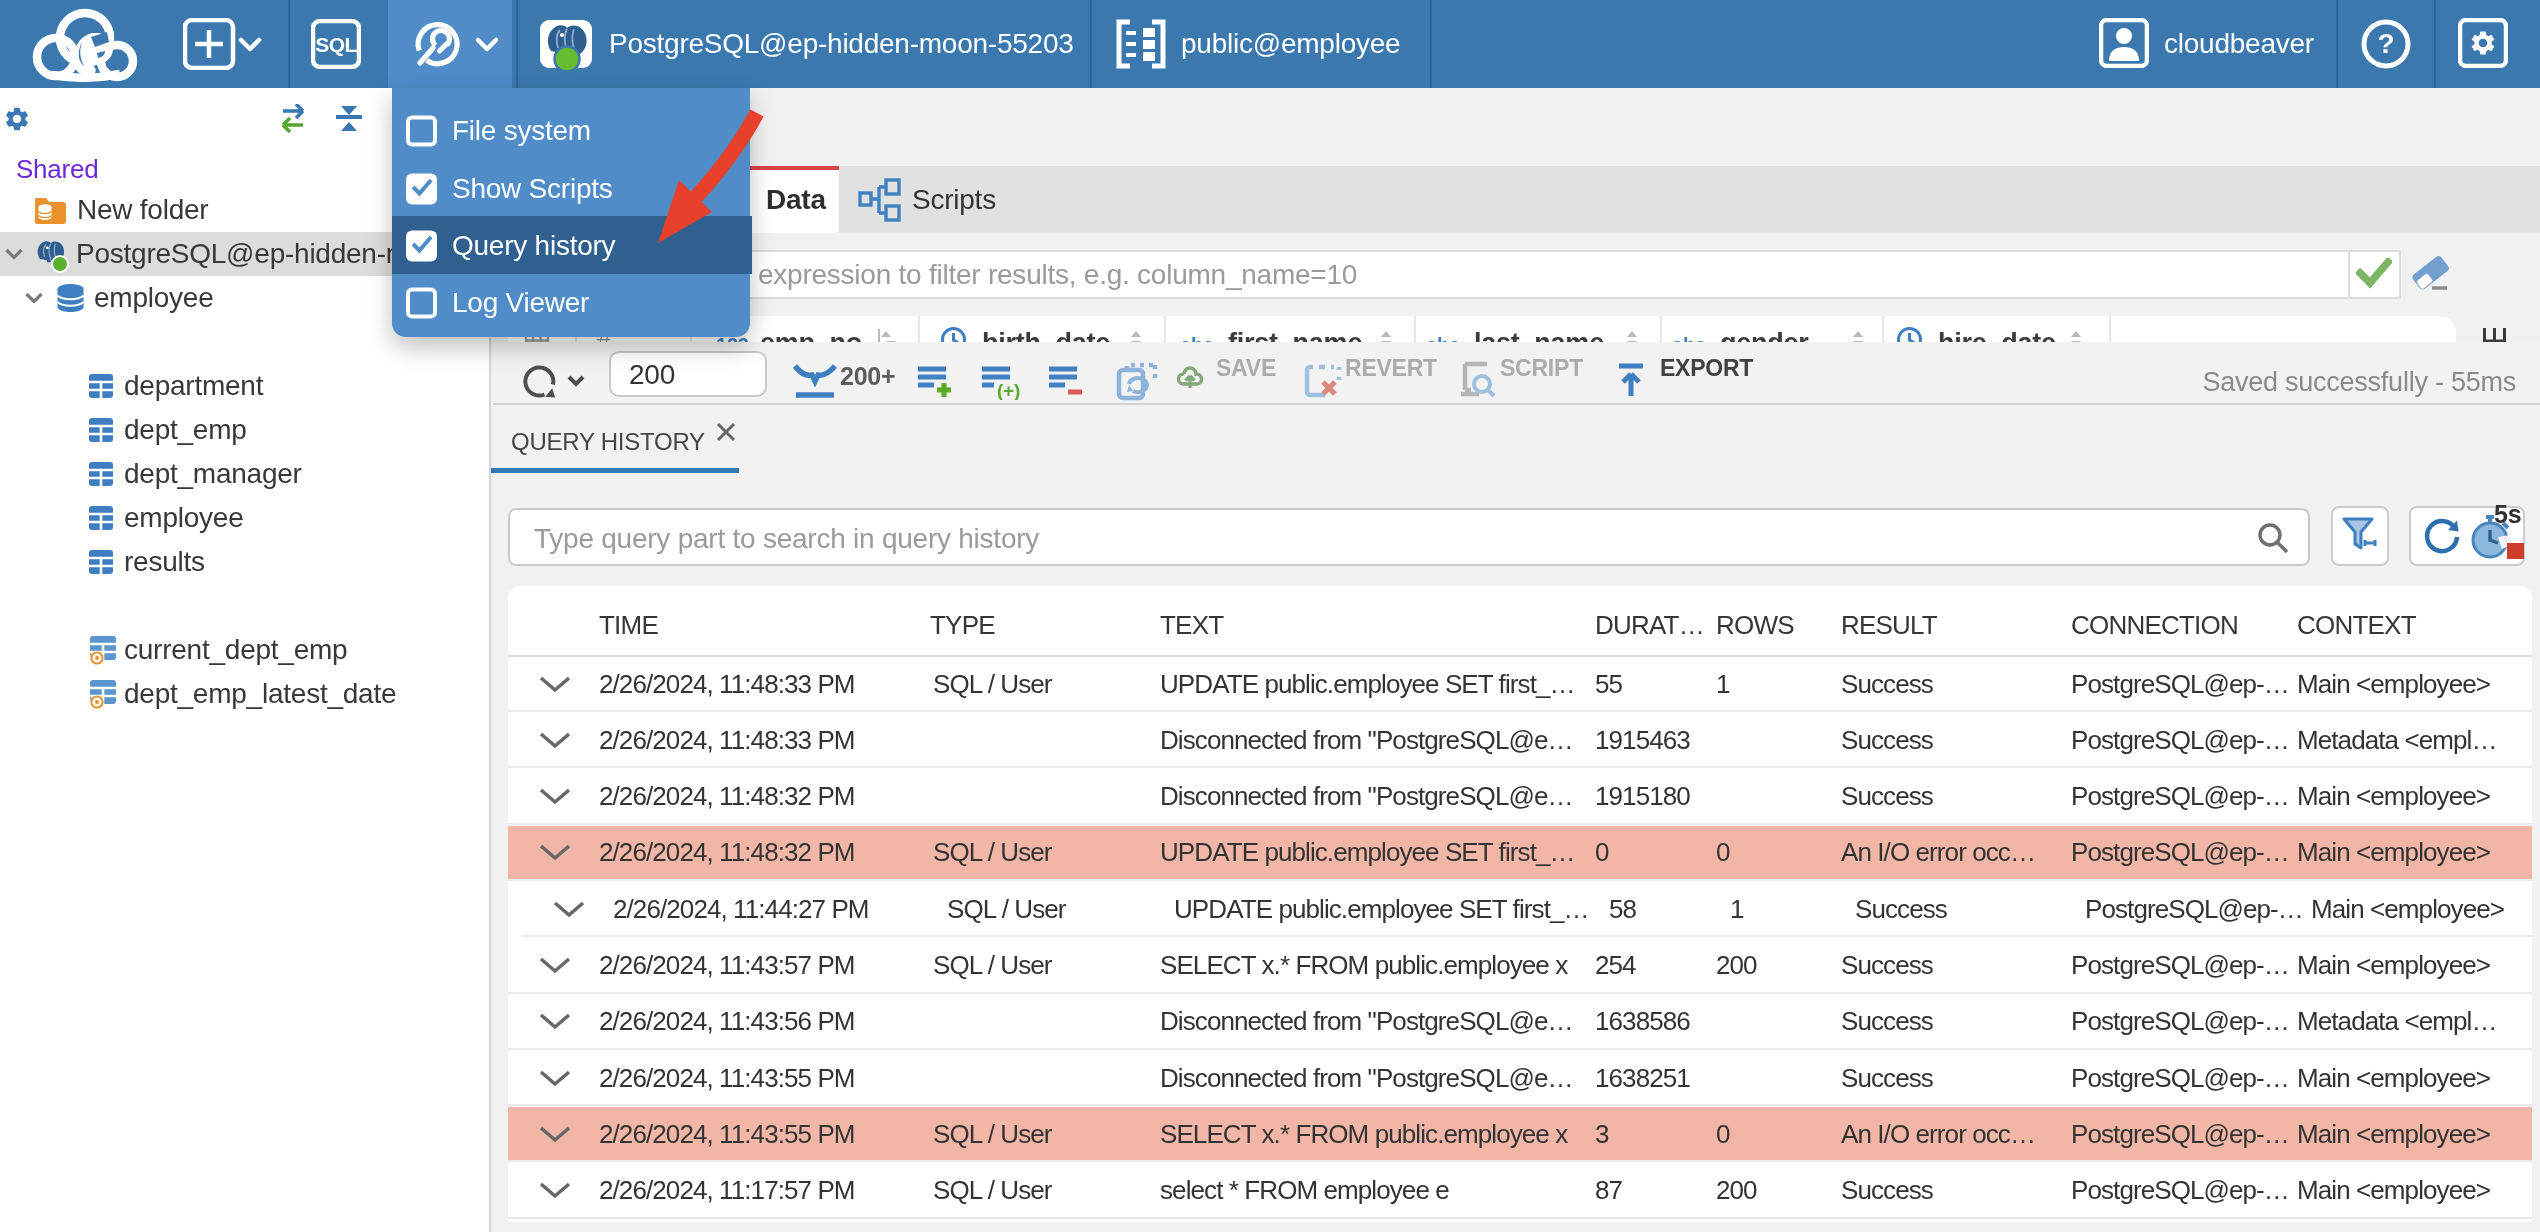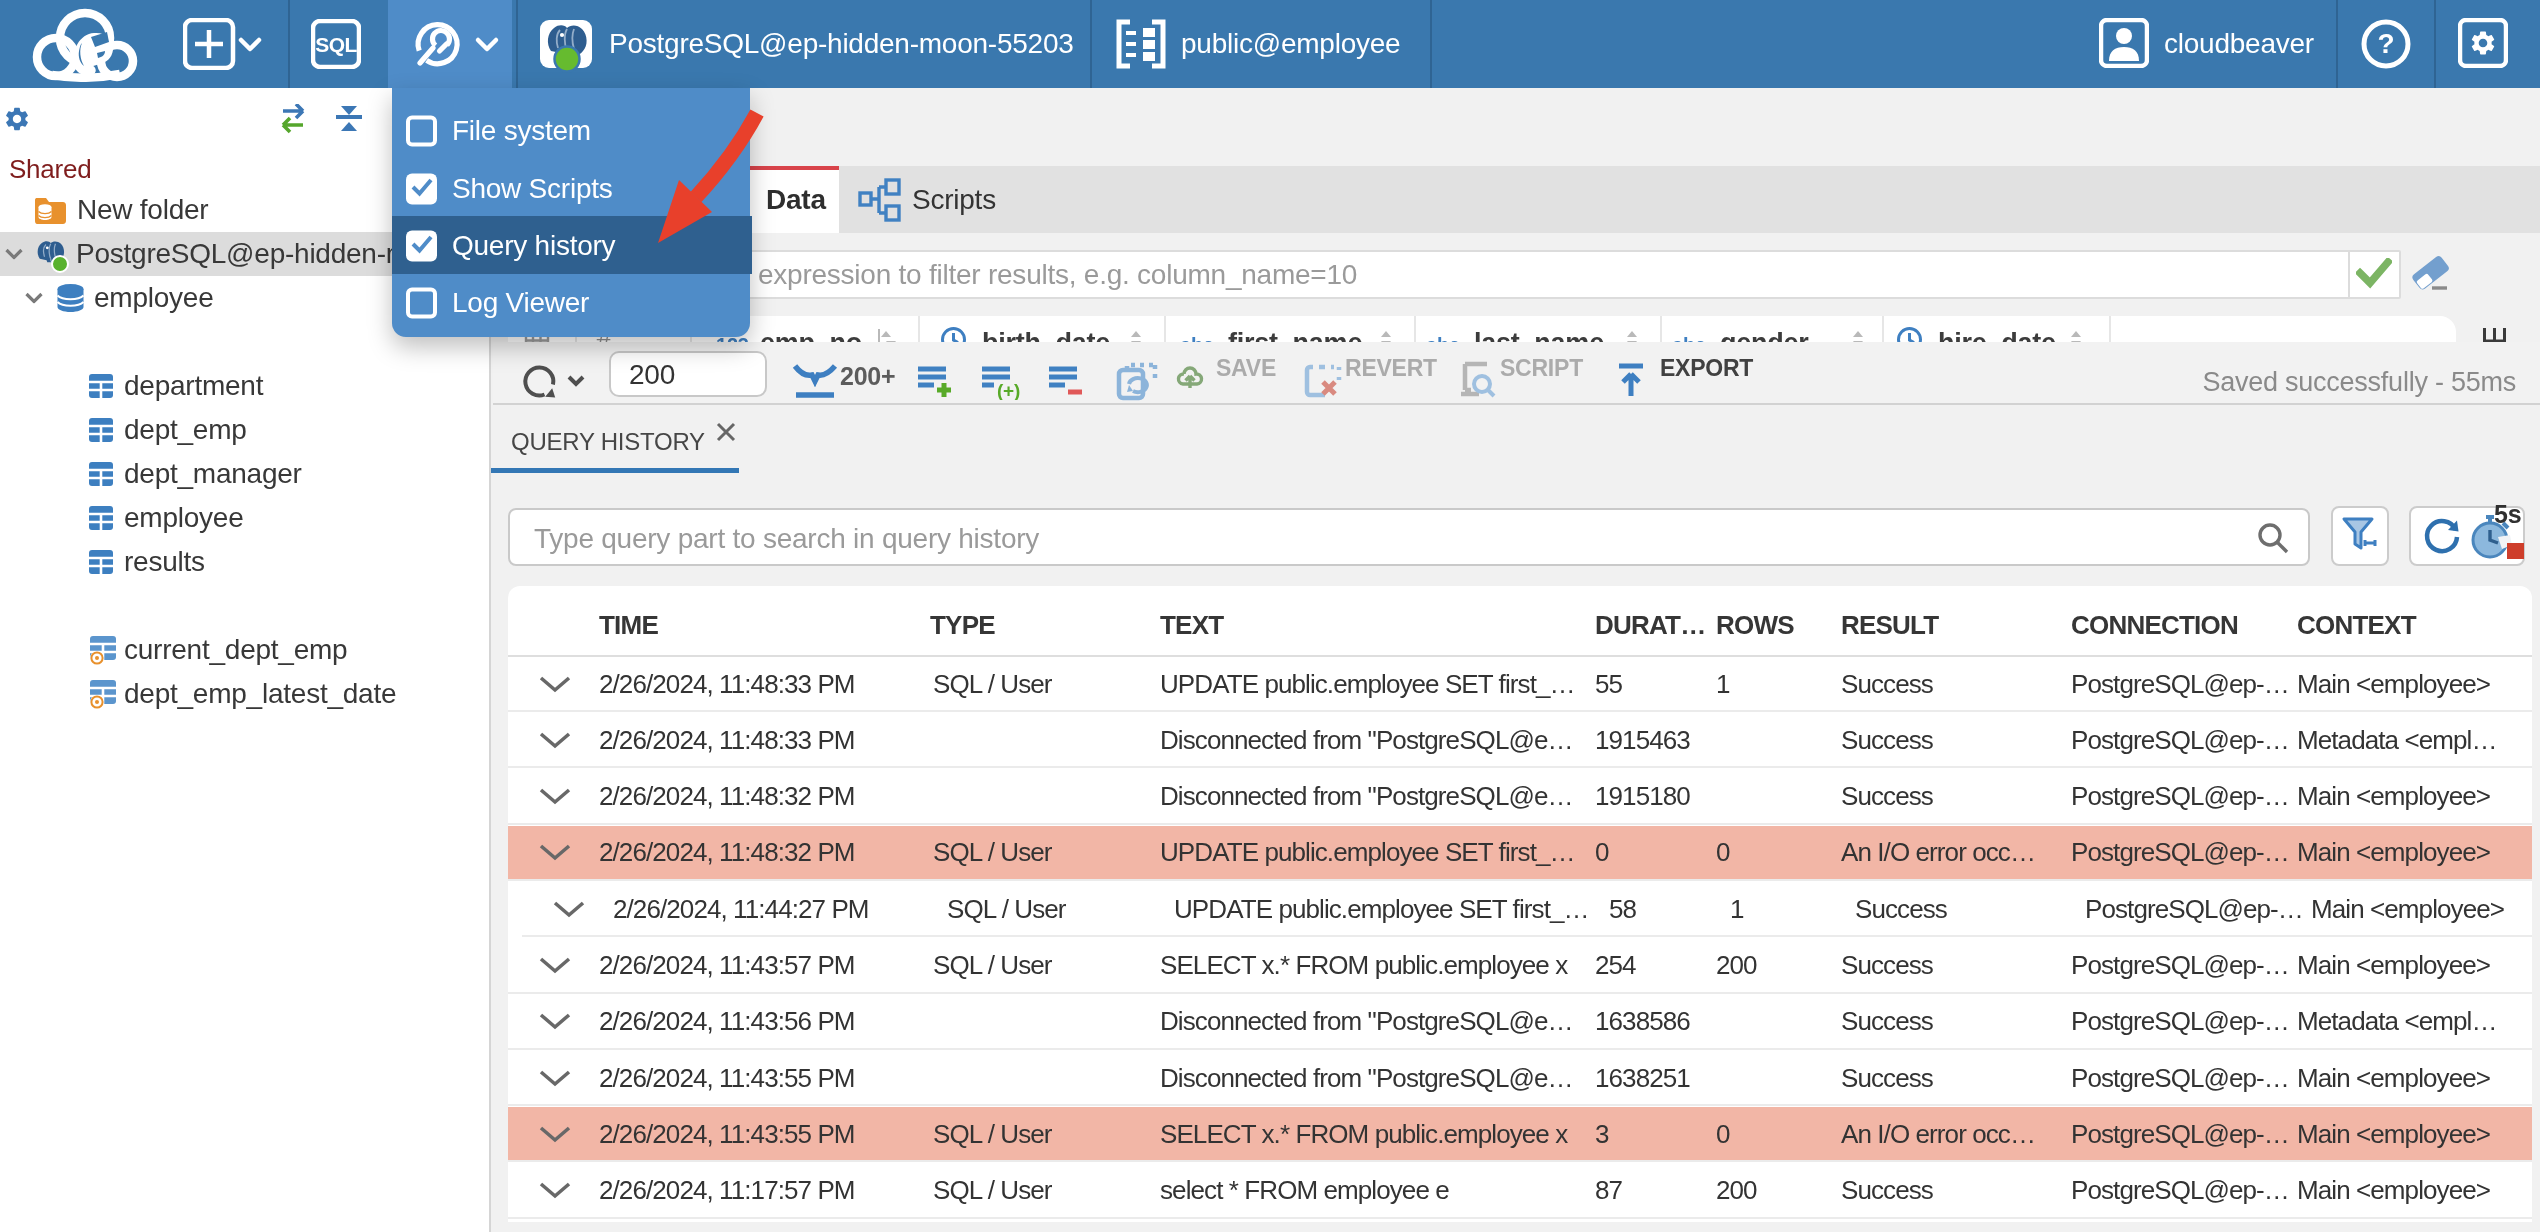--- a/index.html
+++ b/index.html
@@ -28,21 +28,21 @@
   #toolbar { left:493px; top:342px; width:2047px; height:63px; background:#f2f2f2; border-bottom:2px solid #d2d2d2; }
   .tbbtn { font-size:23px; font-weight:bold; color:#ababab; top:13px; letter-spacing:-0.01em; }
 
   
   #qtab-underline { left:491px; top:468px; width:248px; height:5px; background:#3377b5; }
   #qsearch { left:508px; top:508px; width:1802px; height:58px; background:#fff; border:2px solid #c9c9c9; border-radius:8px; }
   .qbtn { top:506px; height:60px; background:#fff; border:2px solid #cccccc; border-radius:8px; }
   #qtable { left:508px; top:586px; width:2024px; height:636px; background:#fff; border-radius:12px 12px 0 0; }
   .qrow { left:0; width:2024px; height:55px; border-bottom:2px solid #ebebeb; }
   .qcell { position:absolute; top:50%; transform:translateY(-50%); font-size:26px; color:#333; white-space:nowrap; letter-spacing:-0.035em; }
-  .qhead { position:absolute; font-size:26px; font-weight:bold; color:#363636; white-space:nowrap; top:24px; letter-spacing:-0.03em; }
+  .qhead { position:absolute; font-size:26px; font-weight:normal; color:#363636; white-space:nowrap; top:24px; letter-spacing:-0.03em; }
   .err { background:#f2b6a6; }
   .rchev { position:absolute; left:30px; top:50%; transform:translateY(-50%); }
 
   
   #menu { left:392px; top:88px; width:358px; height:249px; background:#4f8cc8; border-radius:0 0 14px 14px;
           box-shadow:0 10px 24px rgba(0,0,0,0.25); }
   .mitem { left:0; width:360px; height:57px; }
   .mlbl { position:absolute; left:60px; top:50%; transform:translateY(-50%); font-size:28px; color:#fff; }
   .mcheck { position:absolute; left:14px; top:50%; transform:translateY(-50%); width:31px; height:31px; border-radius:6px; }
   .mcheck.off { border:4px solid #fff; }
@@ -145,21 +145,21 @@
   </svg>
   <svg class="a" style="left:277px;top:16px;" width="32" height="30" viewBox="0 0 32 30">
     <path d="M2 9 H22 M22 9 L15 2 M22 9 L15 16" transform="translate(4,-2)" fill="none" stroke="#3c77b5" stroke-width="3.6"></path>
     <path d="M30 21 H10 M10 21 L17 14 M10 21 L17 28" transform="translate(-4,0)" fill="none" stroke="#55a62c" stroke-width="3.6"></path>
   </svg>
   <svg class="a" style="left:332px;top:16px;" width="34" height="30" viewBox="0 0 34 30">
     <path d="M4 13 H30" stroke="#3c77b5" stroke-width="4"></path>
     <path d="M17 10 L9 1 L25 1 Z" fill="#3c77b5" transform="translate(0,1)"></path>
     <path d="M17 19 L9 28 L25 28 Z" fill="#3c77b5" transform="translate(0,-1)"></path>
   </svg>
-  <div class="a" style="left:9px;top:66px;font-size:26px;color:#7f1d1d;">Shared</div>
+  <div class="a" style="left:16px;top:66px;font-size:26px;color:#6d28d9;">Shared</div>
 
   <div class="a trow" style="top:100px;">
     <svg class="chev" style="left:33px;width:0;height:0;"></svg>
     <svg class="a" style="left:33px;top:8px;" width="34" height="29" viewBox="0 0 34 29">
       <path d="M2 4 C2 2.5 3 2 4 2 H13 L16 6 H30 C31.5 6 33 7 33 9 V25 C33 27 31.5 28 30 28 H4 C3 28 2 27 2 25 Z" fill="#e8912d"></path>
       <g transform="translate(5,8)">
         <ellipse cx="7" cy="3" rx="6.5" ry="2.8" fill="#fff"></ellipse>
         <path d="M0.5 3 V13 C0.5 14.6 3.5 16 7 16 C10.5 16 13.5 14.6 13.5 13 V3" fill="#fff"></path>
         <path d="M0.5 7.5 C2 9 5 9.6 7 9.6 C9 9.6 12 9 13.5 7.5 M0.5 11.5 C2 13 5 13.6 7 13.6 C9 13.6 12 13 13.5 11.5" stroke="#e8912d" stroke-width="1.4" fill="none"></path>
       </g>

